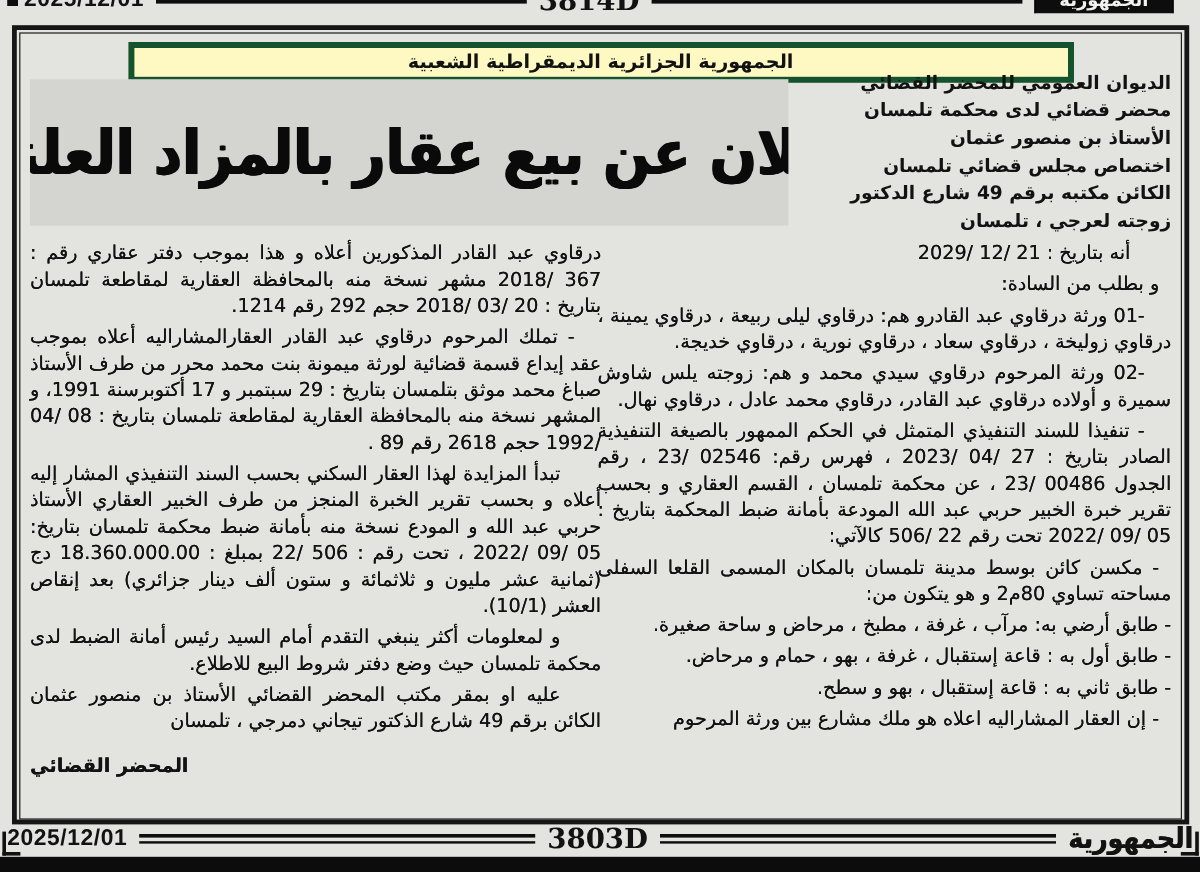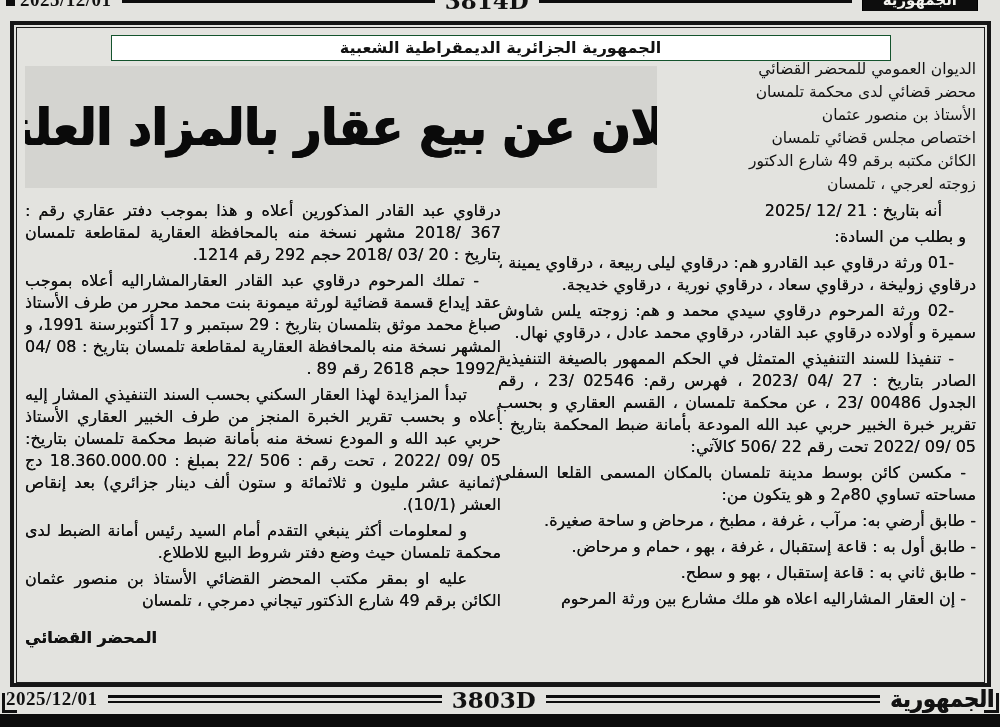--- a/index.html
+++ b/index.html
@@ -5,47 +5,47 @@
   html,body{margin:0;padding:0;}
   body{
     width:1000px;height:727px;position:relative;overflow:hidden;
     background:#e3e3df;color:#121212;
     font-family:"DejaVu Sans",sans-serif;
   }
   
   .topbar{position:absolute;top:0;left:0;right:16px;height:11px;overflow:hidden;}
   .bar-row{display:flex;align-items:center;height:24px;padding:0 6px;direction:ltr;}
   .topbar .bar-row{margin-top:-12px;}
-  .date-stamp{font-family:Liberation Serif, serif;font-weight:bold;font-size:19px;letter-spacing:.5px;white-space:nowrap;}
+  .date-stamp{font-family:Liberation Sans, sans-serif;font-weight:bold;font-size:19px;letter-spacing:.5px;white-space:nowrap;}
   .date-sq{width:9px;height:11px;background:#0d0d0d;margin-right:5px;display:inline-block;}
   .thick-rule{flex:1;height:5px;background:#0d0d0d;margin:0 10px;}
   .dbl-rule{flex:1;height:8px;border-top:3px solid #0d0d0d;border-bottom:2px solid #0d0d0d;margin:0 10px;box-sizing:border-box;}
   .ref-num{font-family:"DejaVu Serif",serif;font-weight:bold;font-size:23px;white-space:nowrap;}
   .logo-top{background:#0d0d0d;color:#f2f2ee;font-weight:bold;font-size:15px;
     padding:2px 20px 3px;border:1px solid #000;white-space:nowrap;direction:rtl;}
   .logo-bottom{font-weight:bold;font-size:21px;letter-spacing:-1px;transform:scaleY(1.15);
     white-space:nowrap;direction:rtl;text-shadow:.6px 0 0 #121212;}
   
   .frame{position:absolute;left:10px;right:9px;top:21px;bottom:40px;
     border:4px solid #161616;padding:2px;}
   .frame-inner{border:1px solid #1d1d1d;height:100%;position:relative;direction:rtl;overflow:hidden;}
   
   .gov-header{position:absolute;top:7px;left:50%;transform:translateX(-50%);
-    width:778px;border:1px solid #14532d;text-align:center;
-    font-weight:bold;font-size:16px;padding:2px 0 3px;background:#ffffff;}
+    width:778px;border:5px solid #14532d;text-align:center;
+    font-weight:bold;font-size:16px;padding:2px 0 3px;background:#fef9c3;}
   
   .headline-block{position:absolute;top:38px;left:8px;width:632px;height:122px;
     background:#d4d4d0;display:flex;align-items:center;justify-content:center;overflow:hidden;}
   .headline-text{font-weight:bold;font-size:46px;white-space:nowrap;
     transform:scaleY(1.12);text-shadow:.8px 0 0 #0a0a0a,-.8px 0 0 #0a0a0a;color:#0a0a0a;}
   
   .col{position:absolute;font-size:16px;line-height:22px;}
   .col-right{top:30px;right:8px;width:478px;}
   .col-left{top:172px;left:8px;width:476px;}
-  .office-header div{font-weight:normal;font-size:15.5px;line-height:23px;text-align:right;white-space:nowrap;}
+  .office-header div{font-weight:bold;font-size:15.5px;line-height:23px;text-align:right;white-space:nowrap;}
   .col p{margin:0 0 4px;text-align:justify;text-align-last:right;text-shadow:0 0 .4px #111;}
   .ind-sm{text-indent:10px;} .ind-md{text-indent:22px;} .ind-lg{text-indent:34px;}
   .office-gap{height:4px;}
   .signature{font-weight:bold;font-size:16px;text-align:left;margin-top:15px;text-shadow:0 0 .5px #111;}
   
   .bottombar{position:absolute;left:0;right:0;bottom:15px;height:25px;}
   .corner{position:absolute;width:12px;height:17px;}
   .corner-bl{left:2px;bottom:14px;border-left:3px solid #111;border-bottom:3px solid #111;}
   .corner-br{right:1px;bottom:14px;border-right:3px solid #111;border-bottom:3px solid #111;}
   .black-band{position:absolute;left:0;right:0;bottom:0;height:13px;background:#0c0c0c;}
@@ -75,21 +75,21 @@
     <div class="col col-right">
       <div class="office-header">
         <div>الديوان العمومي للمحضر القضائي</div>
         <div>محضر قضائي لدى محكمة تلمسان</div>
         <div>الأستاذ بن منصور عثمان</div>
         <div>اختصاص مجلس قضائي تلمسان</div>
         <div>الكائن مكتبه برقم 49 شارع الدكتور</div>
         <div>زوجته لعرجي ، تلمسان</div>
       </div>
       <div class="office-gap"></div>
-      <p class="ind-lg">أنه بتاريخ : 21 /12 /2025</p>
+      <p class="ind-lg">أنه بتاريخ : 21 /12 /2029</p>
       <p class="ind-sm">و بطلب من السادة:</p>
       <p class="ind-md">-01 ورثة درقاوي عبد القادرو هم: درقاوي ليلى ربيعة ، درقاوي يمينة ، درقاوي زوليخة ، درقاوي سعاد ، درقاوي نورية ، درقاوي خديجة.</p>
       <p class="ind-md">-02 ورثة المرحوم درقاوي سيدي محمد و هم: زوجته يلس شاوش سميرة و أولاده درقاوي عبد القادر، درقاوي محمد عادل ، درقاوي نهال.</p>
       <p class="ind-md">- تنفيذا للسند التنفيذي المتمثل في الحكم الممهور بالصيغة التنفيذية الصادر بتاريخ : 27 /04 /2023 ، فهرس رقم: 02546 /23 ، رقم الجدول 00486 /23 ، عن محكمة تلمسان ، القسم العقاري و بحسب تقرير خبرة الخبير حربي عبد الله المودعة بأمانة ضبط المحكمة بتاريخ : 05 /09 /2022 تحت رقم 22 /506 كالآتي:</p>
       <p class="ind-sm">- مكسن كائن بوسط مدينة تلمسان بالمكان المسمى القلعا السفلى مساحته تساوي 80م2 و هو يتكون من:</p>
       <p>- طابق أرضي به: مرآب ، غرفة ، مطبخ ، مرحاض و ساحة صغيرة.</p>
       <p>- طابق أول به : قاعة إستقبال ، غرفة ، بهو ، حمام و مرحاض.</p>
       <p>- طابق ثاني به : قاعة إستقبال ، بهو و سطح.</p>
       <p class="ind-sm">- إن العقار المشاراليه اعلاه هو ملك مشارع بين ورثة المرحوم</p>
     </div>

